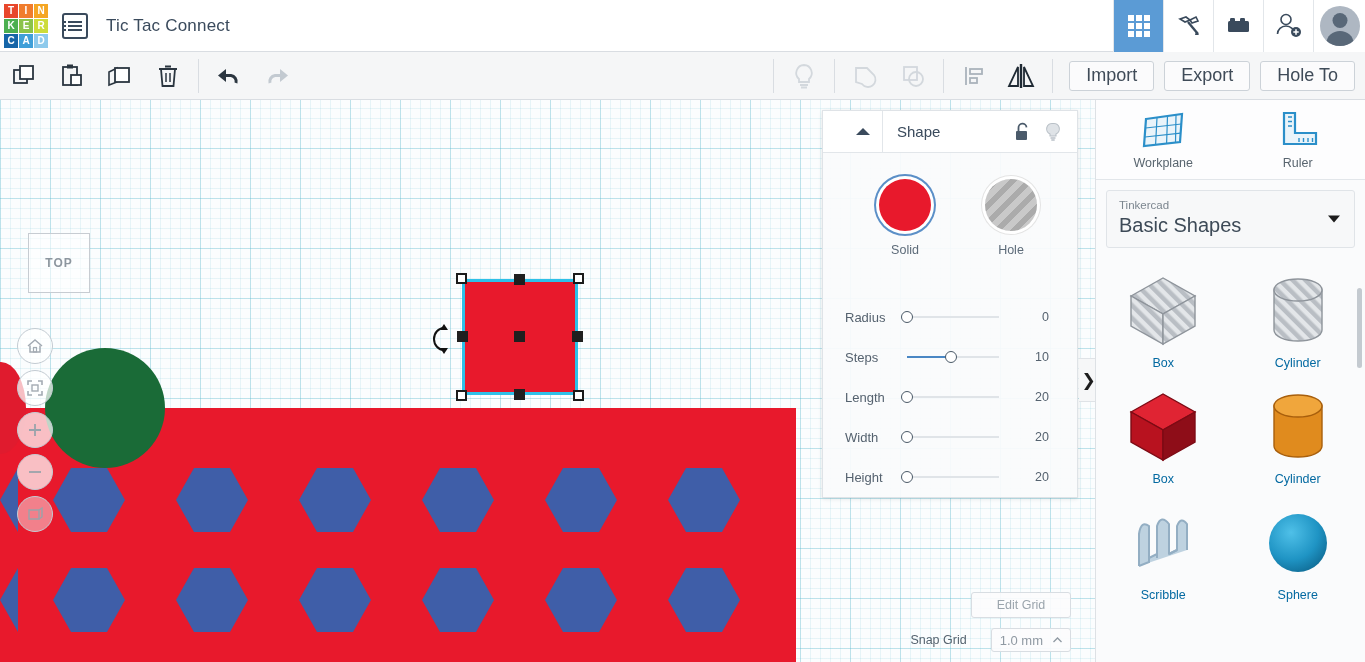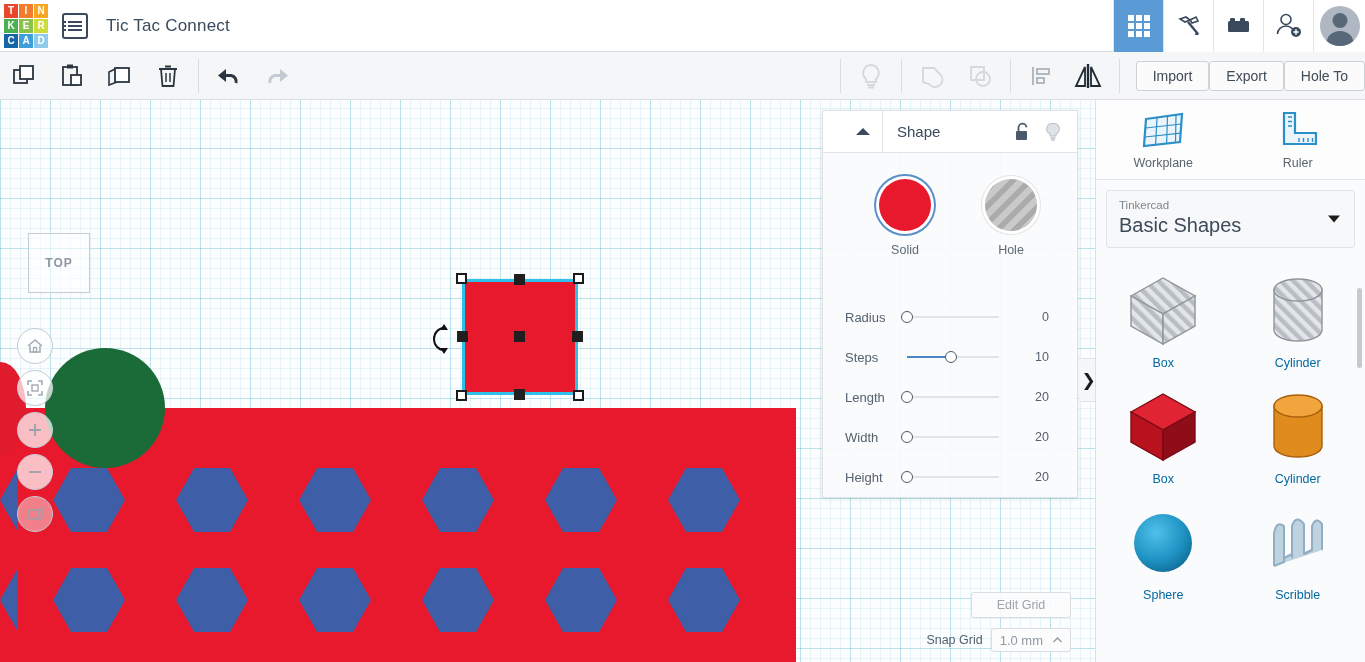--- a/index.html
+++ b/index.html
@@ -75,23 +75,23 @@
     display: flex; align-items: center;
   }
   .t2-group { display: flex; align-items: center; height: 48px; }
   .t2-btn {
     width: 48px; height: 48px; display: flex; align-items: center; justify-content: center;
     cursor: pointer;
   }
   .t2-sep { width: 1px; height: 34px; background: #d9dde2; margin: 0 6px; }
   .t2-spacer { flex: 1; }
   .txt-btn {
-    height: 30px; padding: 0 16px; 
+    height: 30px; padding: 0 16px; margin-right: 10px;
     border: 1px solid #ccd2d8; border-radius: 3px; background: #fbfbfc;
-    font-size: 14px; color: #3f4b58; cursor: pointer;
+    font-size: 18px; color: #3f4b58; cursor: pointer;
     display: flex; align-items: center; justify-content: center;
   }
 
   
   .canvas {
     position: absolute; top: 100px; left: 0; width: 1095px; height: 562px;
     background-color: #fbfdfe;
     background-image:
       linear-gradient(to right, rgba(90,185,205,0.30) 1px, transparent 1px),
       linear-gradient(to bottom, rgba(90,185,205,0.30) 1px, transparent 1px),
@@ -206,21 +206,21 @@
   }
   .grid-ctrls {
     position: absolute; left: 875px; top: 592px; width: 206px;
   }
   .edit-grid {
     height: 26px; width: 100px; margin-left: auto; margin-right: 10px;
     border: 1px solid #d8dde2; border-radius: 3px; background: rgba(252,252,253,0.9);
     font-size: 12.5px; color: #9ba5ad; display: flex; align-items: center; justify-content: center;
     cursor: pointer;
   }
-  .snap-row { display: flex; align-items: center; justify-content: flex-end; margin-top: 10px; padding-right: 10px; }
+  .snap-row { display: flex; align-items: center; justify-content: flex-end; margin-top: 10px; padding-right: 10px; gap: 16px; }
   .snap-label { font-size: 12.5px; color: #56636f; margin-right: 8px; }
   .snap-sel {
     height: 24px; padding: 0 8px; border: 1px solid #d8dde2; border-radius: 3px;
     background: rgba(252,252,253,0.92); font-size: 13px; color: #8f99a2;
     display: flex; align-items: center; gap: 10px; cursor: pointer;
   }
 
   
   .rsb {
     position: absolute; left: 1095px; top: 100px; width: 270px; height: 562px;
@@ -658,38 +658,38 @@
             <svg width="84" height="78" viewBox="0 0 84 78">
               <path d="M18 18 L18 58 A24 11 0 0 0 66 58 L66 18 Z" fill="#e08b1e" stroke="#a85f0c" stroke-width="1.4"></path>
               <ellipse cx="42" cy="18" rx="24" ry="11" fill="#f0a63c" stroke="#a85f0c" stroke-width="1.4"></ellipse>
             </svg>
           </div>
           <div class="shape-name">Cylinder</div>
         </div>
         <div class="shape-cell">
           <div style="display: flex; justify-content: center;">
             <svg width="84" height="78" viewBox="0 0 84 78">
+              <path d="M18 62 L18 30 Q20 16 28 22 L28 54 L36 50 L36 22 Q40 10 48 20 L48 50 L56 46 L56 22 Q60 12 66 20 L66 46" fill="#bed2e0" stroke="#93aec3" stroke-width="2" stroke-linejoin="round"></path>
+              <path d="M18 62 L28 58 L28 54 M36 50 L36 54 M48 50 L56 46" fill="none" stroke="#93aec3" stroke-width="2"></path>
+            </svg>
+          </div>
+          <div class="shape-name">Scribble</div>
+        </div>
+        <div class="shape-cell">
+          <div style="display: flex; justify-content: center;">
+            <svg width="84" height="78" viewBox="0 0 84 78">
               <defs>
                 <radialGradient id="sg" cx="38%" cy="32%" r="72%">
                   <stop offset="0%" stop-color="#4fc0e8"></stop>
                   <stop offset="65%" stop-color="#1f94c4"></stop>
                   <stop offset="100%" stop-color="#116f99"></stop>
                 </radialGradient>
               </defs>
               <circle cx="42" cy="39" r="29" fill="url(#sg)"></circle>
             </svg>
           </div>
           <div class="shape-name">Sphere</div>
         </div>
-        <div class="shape-cell">
-          <div style="display: flex; justify-content: center;">
-            <svg width="84" height="78" viewBox="0 0 84 78">
-              <path d="M18 62 L18 30 Q20 16 28 22 L28 54 L36 50 L36 22 Q40 10 48 20 L48 50 L56 46 L56 22 Q60 12 66 20 L66 46" fill="#bed2e0" stroke="#93aec3" stroke-width="2" stroke-linejoin="round"></path>
-              <path d="M18 62 L28 58 L28 54 M36 50 L36 54 M48 50 L56 46" fill="none" stroke="#93aec3" stroke-width="2"></path>
-            </svg>
-          </div>
-          <div class="shape-name">Scribble</div>
-        </div>
       </div>
     <div class="rsb-scroll"></div>
   </div>
 
 </div>
 
 </body></html>

